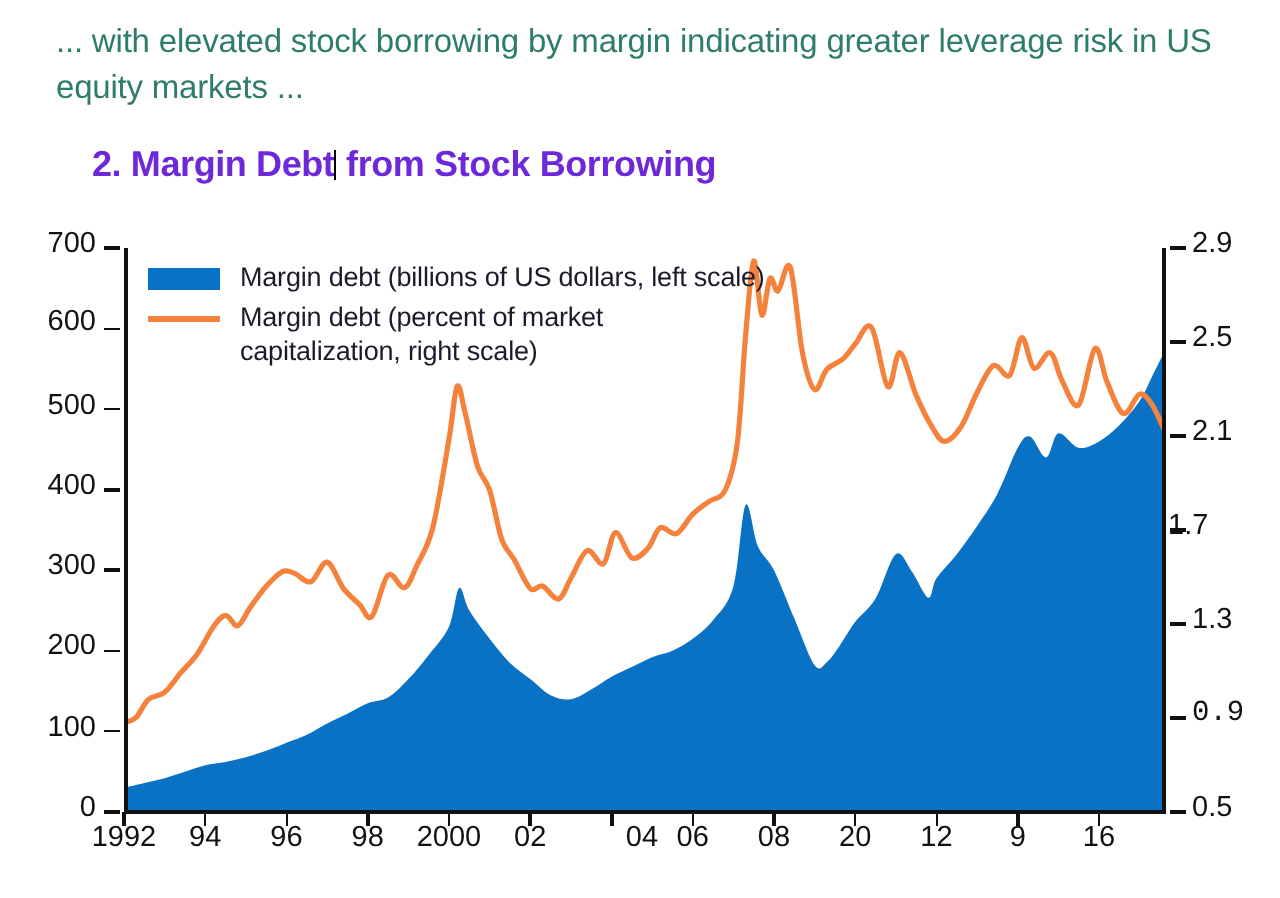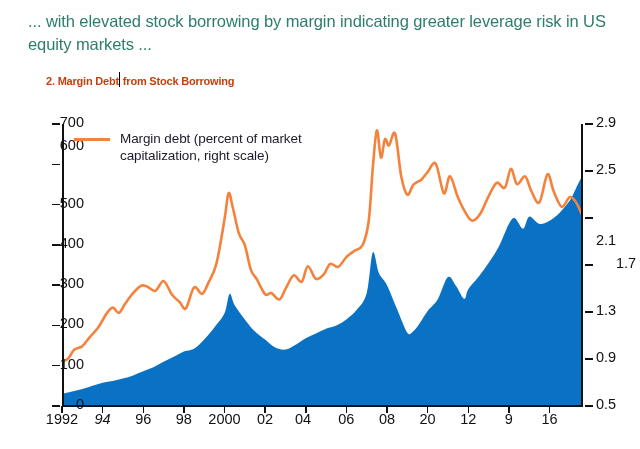--- a/index.html
+++ b/index.html
@@ -18,23 +18,23 @@
     font-size:16.5px;
     line-height:23px;
     color:#2e7d6b;
     font-weight:400;
     letter-spacing:-0.1px;
   }
 
   .chart-title{
     position:absolute;
     left:46px; top:72px;
-    font-size:11px;
+    font-size:18px;
     font-weight:bold;
-    color:#c2410c;
+    color:#6d28d9;
     letter-spacing:-0.2px;
     white-space:nowrap;
   }
   .caret{
     display:inline-block;
     width:1px;height:15px;
     background:#000;
     vertical-align:-2px;
     margin:0 0px;
   }
@@ -57,21 +57,21 @@
 
   
   .ylab{
     position:absolute;
     font-size:14.5px;
     color:#111111;
     text-align:right;
     white-space:nowrap;
   }
 
-  .ylab-left{ right:auto;margin-left:36px; }
+  .ylab-left{ right:auto; }
   .ylab-right{ }
 
   .xlab{
     position:absolute;
     font-size:14.5px;
     color:#111111;
     white-space:nowrap;
     transform:translateX(-50%);
     top:411px;
   }
@@ -166,47 +166,53 @@
       <div class="tick" style="left: 508.125px; top: 406px; width: 1.5px; height: 7px;"></div>
       <div class="tick" style="left: 548.75px; top: 406px; width: 1.5px; height: 7px;"></div>
     </div>
   <div id="labels-layer">
       <div class="ylab ylab-left" style="left: 0px; top: 396px; width: 48px; text-align: right;">0</div>
       <div class="ylab ylab-left" style="left: 0px; top: 355.714px; width: 48px; text-align: right;">100</div>
       <div class="ylab ylab-left" style="left: 0px; top: 315.429px; width: 48px; text-align: right;">200</div>
       <div class="ylab ylab-left" style="left: 0px; top: 275.143px; width: 48px; text-align: right;">300</div>
       <div class="ylab ylab-left" style="left: 0px; top: 234.857px; width: 48px; text-align: right;">400</div>
       <div class="ylab ylab-left" style="left: 0px; top: 194.571px; width: 48px; text-align: right;">500</div>
-      <div class="ylab ylab-left" style="left: 0px; top: 137px; width: 48px; text-align: right;">600</div>
+      <div class="ylab ylab-left" style="left: 0px; top: 153px; width: 48px; text-align: right;">600</div>
       <div class="ylab ylab-left" style="left: 0px; top: 114px; width: 48px; text-align: right;">700</div>
       <div class="ylab ylab-right" style="left: 596px; top: 396px; text-align: right;">0.5</div>
-      <div class="ylab ylab-right" style="left: 596px; top: 349px; text-align: right;">0.9</div>
+      <div class="ylab ylab-right" style="left: 596px; top: 349px; text-align: right; font-family: Liberation Mono, monospace;">0.9</div>
       <div class="ylab ylab-right" style="left: 596px; top: 302px; text-align: left;">1.3</div>
-      <div class="ylab ylab-right" style="left: 616px; top: 255px; text-align: left;">1.7</div>
-      <div class="ylab ylab-right" style="left: 596px; top: 208px; text-align: left; margin-top: 24px;">2.1</div>
+      <div class="ylab ylab-right" style="left: 584px; top: 255px; text-align: left;">1.7</div>
+      <div class="ylab ylab-right" style="left: 596px; top: 208px; text-align: left;">2.1</div>
       <div class="ylab ylab-right" style="left: 596px; top: 161px; text-align: center;">2.5</div>
       <div class="ylab ylab-right" style="left: 596px; top: 114px; text-align: left;">2.9</div>
       <div class="xlab" style="left: 62px;">1992</div>
-      <div class="xlab" style="left: 102.625px; font-style: italic;">94</div>
+      <div class="xlab" style="left: 102.625px;">94</div>
       <div class="xlab" style="left: 143.25px;">96</div>
       <div class="xlab" style="left: 183.875px;">98</div>
       <div class="xlab" style="left: 224.5px;">2000</div>
       <div class="xlab" style="left: 265.125px;">02</div>
-      <div class="xlab" style="left: 303px; text-align: right;">04</div>
+      <div class="xlab" style="left: 321px; text-align: right;">04</div>
       <div class="xlab" style="left: 346.375px;">06</div>
       <div class="xlab" style="left: 387px;">08</div>
       <div class="xlab" style="left: 427.625px;">20</div>
       <div class="xlab" style="left: 468.25px;">12</div>
       <div class="xlab" style="left: 508.875px;">9</div>
       <div class="xlab" style="left: 549.5px;">16</div>
     </div>
 
   <div id="legend">
     <div class="legend-row">
       <span class="legend-swatch-wrap">
+        <span class="swatch-box"></span>
+      </span>
+      <span class="legend-text">Margin debt (billions of US dollars, left scale)</span>
+    </div>
+    <div class="legend-row">
+      <span class="legend-swatch-wrap">
         <span class="swatch-line"></span>
       </span>
       <span class="legend-text">Margin debt (percent of market
 capitalization, right scale)</span>
     </div>
   </div>
 
 </div>
 
 </body></html>

